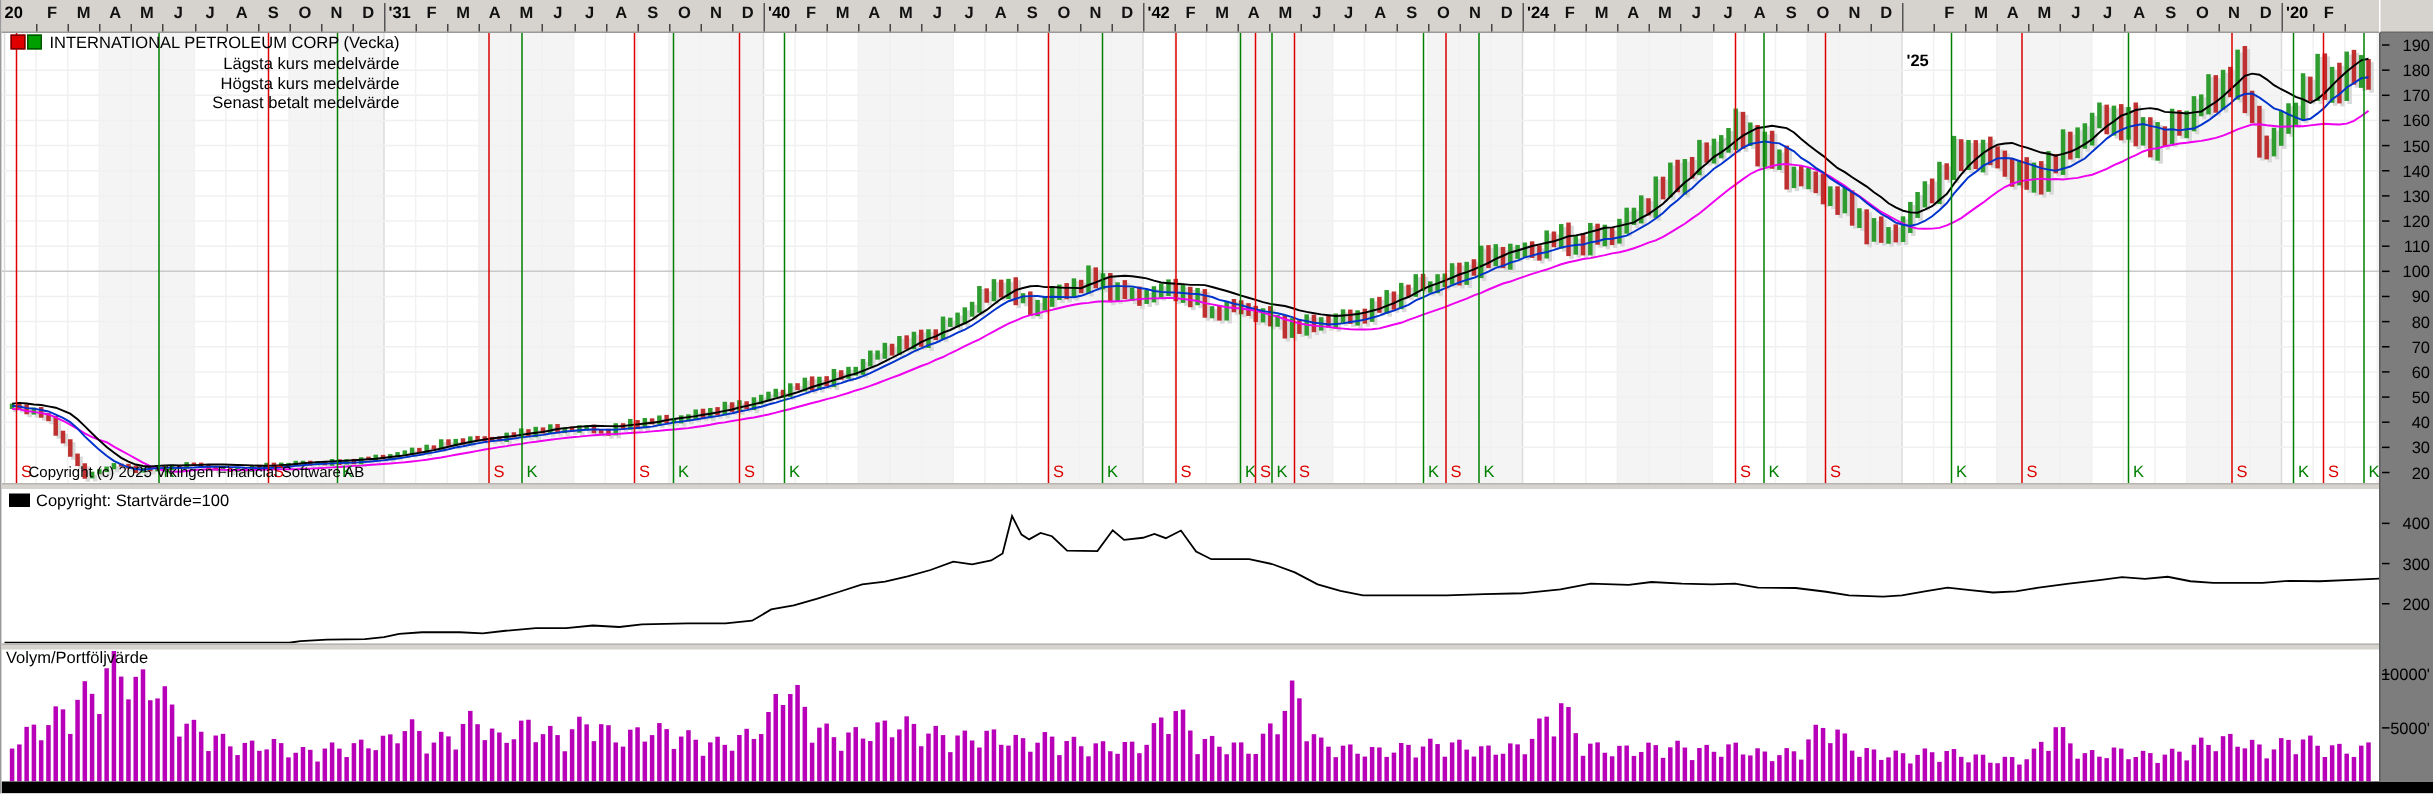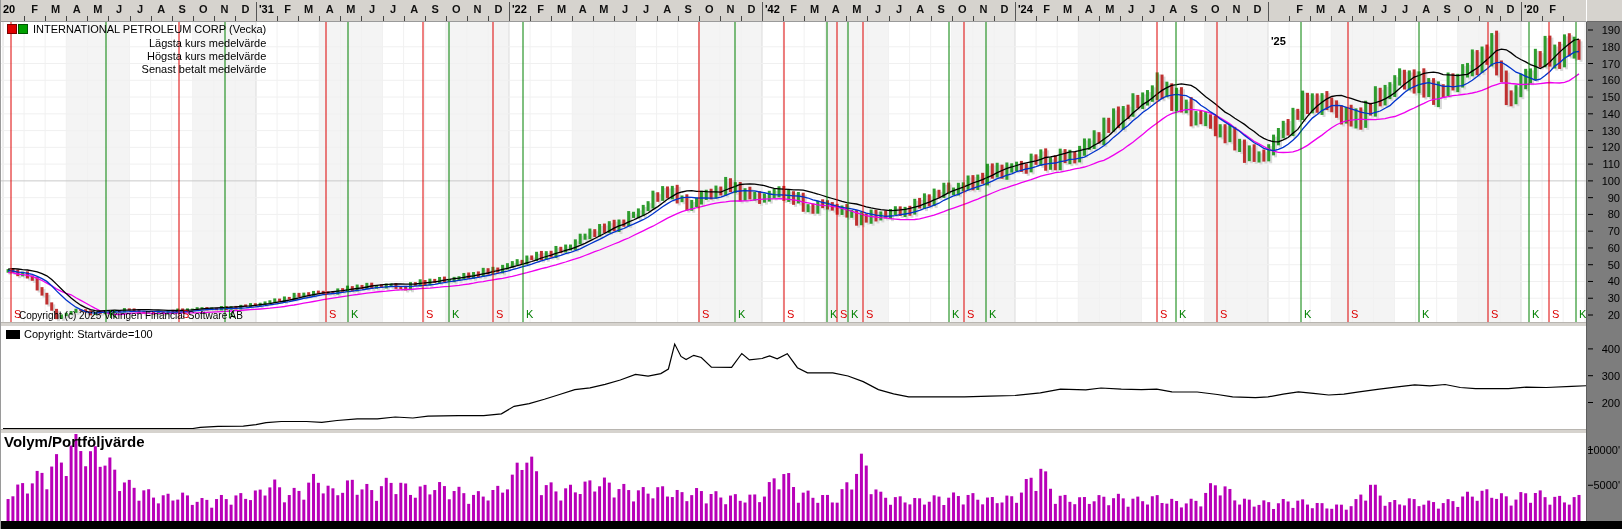--- a/index.html
+++ b/index.html
@@ -17,21 +17,21 @@
   svg{position:absolute;left:0;top:0;}
   .legend-main{position:absolute;left:6px;top:23px;z-index:7;font-size:11px;color:#000;line-height:13px;}
   .legend-main .row{white-space:nowrap;text-align:right;}
   .lg-ico{display:inline-block;vertical-align:-1px;margin-right:4px;}
   .lg-ico i{display:inline-block;width:8px;height:8px;margin-right:1px;}
   .lg-ico .r{background:#e00000;border:1px solid #7a0000;}
   .lg-ico .g{background:#00a000;border:1px solid #005500;}
   .copyright{position:absolute;left:18px;top:310px;z-index:7;font-size:10px;color:#000;white-space:nowrap;}
   .legend-vinstest{position:absolute;left:5px;top:328px;z-index:7;font-size:11px;color:#000;white-space:nowrap;}
   .legend-vinstest .sq{display:inline-block;width:14px;height:9px;background:#000;vertical-align:-1px;margin-right:4px;}
-  .legend-volym{position:absolute;left:3px;top:433px;z-index:7;font-size:15px;color:#000;white-space:nowrap;font-weight:bold;}
+  .legend-volym{position:absolute;left:3px;top:433px;z-index:7;font-size:11px;color:#000;white-space:nowrap;}
 </style>
 </head>
 <body>
 
 <div class="app">
   <div class="top-axis" id="topAxis">
       <div class="yl" style="left: 2px;">20</div>
       <div class="ml" style="left: 33.625px;">F</div>
       <div class="ml" style="left: 54.7083px;">M</div>
       <div class="ml" style="left: 75.7917px;">A</div>
@@ -49,21 +49,21 @@
       <div class="ml" style="left: 307.708px;">M</div>
       <div class="ml" style="left: 328.792px;">A</div>
       <div class="ml" style="left: 349.875px;">M</div>
       <div class="ml" style="left: 370.958px;">J</div>
       <div class="ml" style="left: 392.042px;">J</div>
       <div class="ml" style="left: 413.125px;">A</div>
       <div class="ml" style="left: 434.208px;">S</div>
       <div class="ml" style="left: 455.292px;">O</div>
       <div class="ml" style="left: 476.375px;">N</div>
       <div class="ml" style="left: 497.458px;">D</div>
-      <div class="yl" style="left: 511px;">'22</div>
+      <div class="yl" style="left: 511px;">'40</div>
       <div class="ysep" style="left: 508px;"></div>
       <div class="ml" style="left: 539.625px;">F</div>
       <div class="ml" style="left: 560.708px;">M</div>
       <div class="ml" style="left: 581.792px;">A</div>
       <div class="ml" style="left: 602.875px;">M</div>
       <div class="ml" style="left: 623.958px;">J</div>
       <div class="ml" style="left: 645.042px;">J</div>
       <div class="ml" style="left: 666.125px;">A</div>
       <div class="ml" style="left: 687.208px;">S</div>
       <div class="ml" style="left: 708.292px;">O</div>

